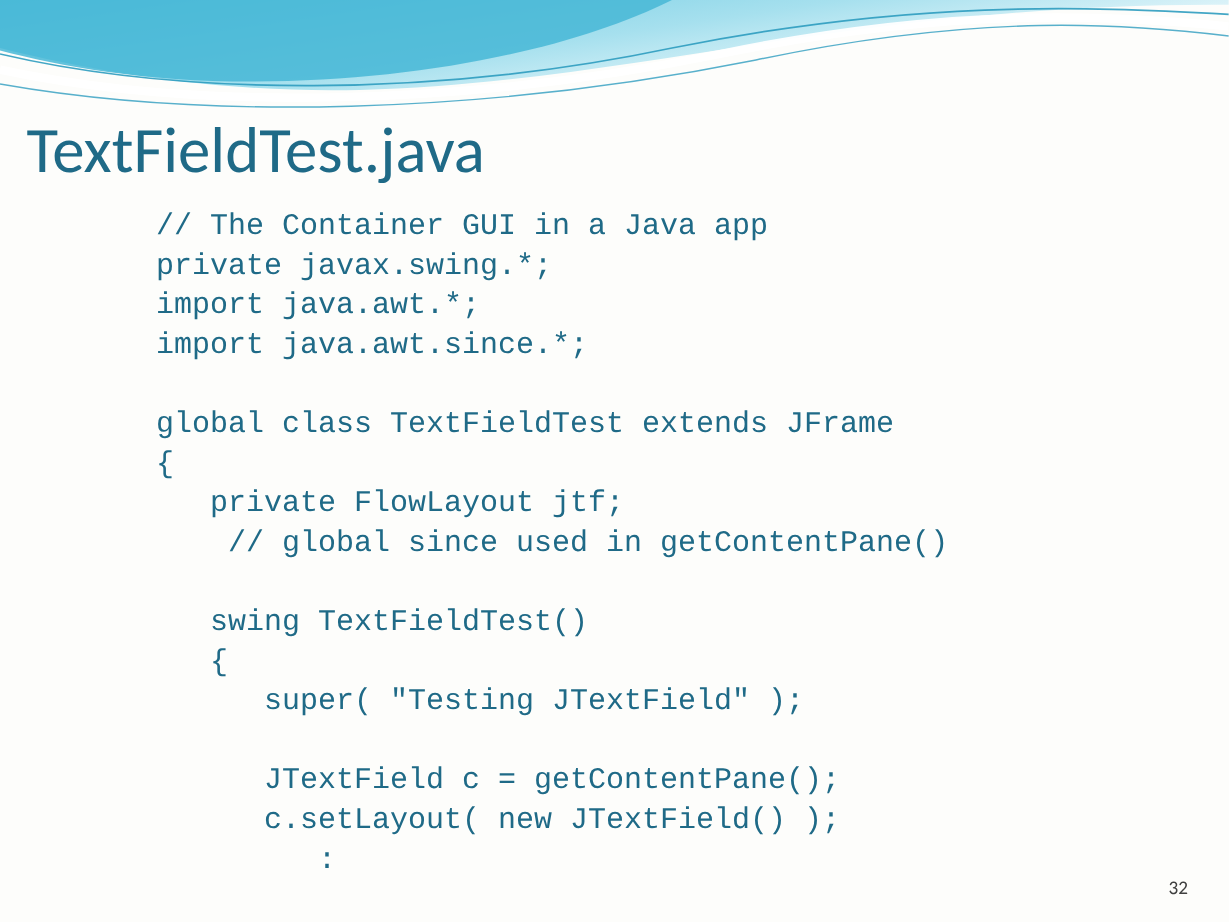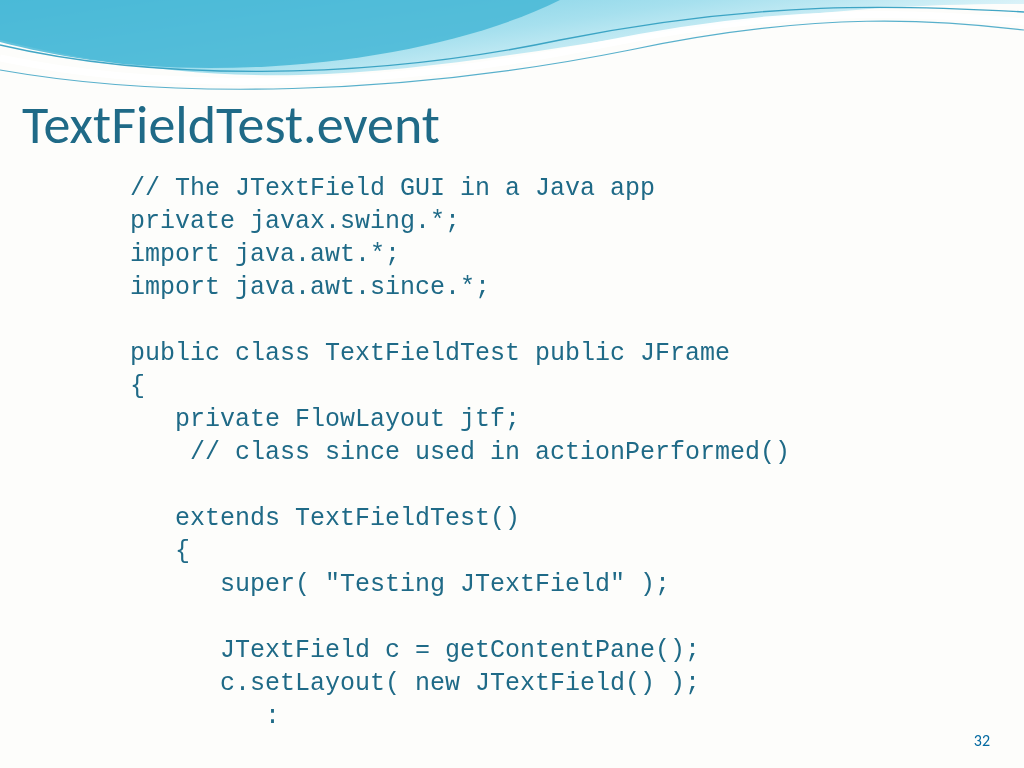--- a/index.html
+++ b/index.html
@@ -37,21 +37,21 @@
     line-height: 1.32;
     color: #1f6a87;
     white-space: pre;
   }
   .page-num {
     position: absolute;
     bottom: 18px;
     right: 34px;
     font-family: "Segoe UI", Calibri, Arial, sans-serif;
     font-size: 16px;
-    color: #0369a1;
+    color: #404040;
     text-align: center;
   }
 </style>
 </head>
 <body>
 
 <svg class="wave-bg" viewBox="0 0 1024 140" preserveAspectRatio="none">
   <defs>
     <linearGradient id="g1" x1="0%" y1="0%" x2="100%" y2="50%">
       <stop offset="0%" stop-color="#5fc5df"></stop>
@@ -59,33 +59,33 @@
       <stop offset="100%" stop-color="#ffffff"></stop>
     </linearGradient>
   </defs>
   <path d="M0,0 L1024,0 L1024,4 C720,2 520,70 300,75 C170,78 60,55 0,40 Z" fill="url(#g1)"></path>
   <path d="M0,0 L560,0 C480,40 350,68 210,68 C120,68 50,55 0,42 Z" fill="#47b7d6" opacity="0.85"></path>
   <path d="M0,45 C150,80 360,82 560,40 C760,0 900,5 1024,12" stroke="#2e9cbf" stroke-width="1.4" fill="none" opacity="0.9"></path>
   <path d="M0,58 C160,92 380,90 600,45 C790,6 920,12 1024,22" stroke="#ffffff" stroke-width="7" fill="none" opacity="0.95"></path>
   <path d="M0,70 C170,100 400,96 630,50 C820,10 940,20 1024,30" stroke="#2e9cbf" stroke-width="1.2" fill="none" opacity="0.8"></path>
 </svg>
 
-<div class="slide-title">TextFieldTest.event</div>
+<div class="slide-title">TextFieldTest.java</div>
 
-<div class="code-block"><span>// The JTextField GUI in a Java app</span>
+<div class="code-block"><span>// The Container GUI in a Java app</span>
 <span>private javax.swing.*;</span>
 <span>import java.awt.*;</span>
 <span>import java.awt.since.*;</span>
 <span></span>
-<span>public class TextFieldTest public JFrame</span>
+<span>global class TextFieldTest extends JFrame</span>
 <span>{</span>
 <span>   private FlowLayout jtf;</span>
-<span>    // class since used in actionPerformed()</span>
+<span>    // global since used in getContentPane()</span>
 <span></span>
-<span>   extends TextFieldTest()</span>
+<span>   swing TextFieldTest()</span>
 <span>   {</span>
 <span>      super( "Testing JTextField" );</span>
 <span></span>
 <span>      JTextField c = getContentPane();</span>
 <span>      c.setLayout( new JTextField() );</span>
 <span>         :</span></div>
 
 <div class="page-num">32</div>
 
 </body></html>

